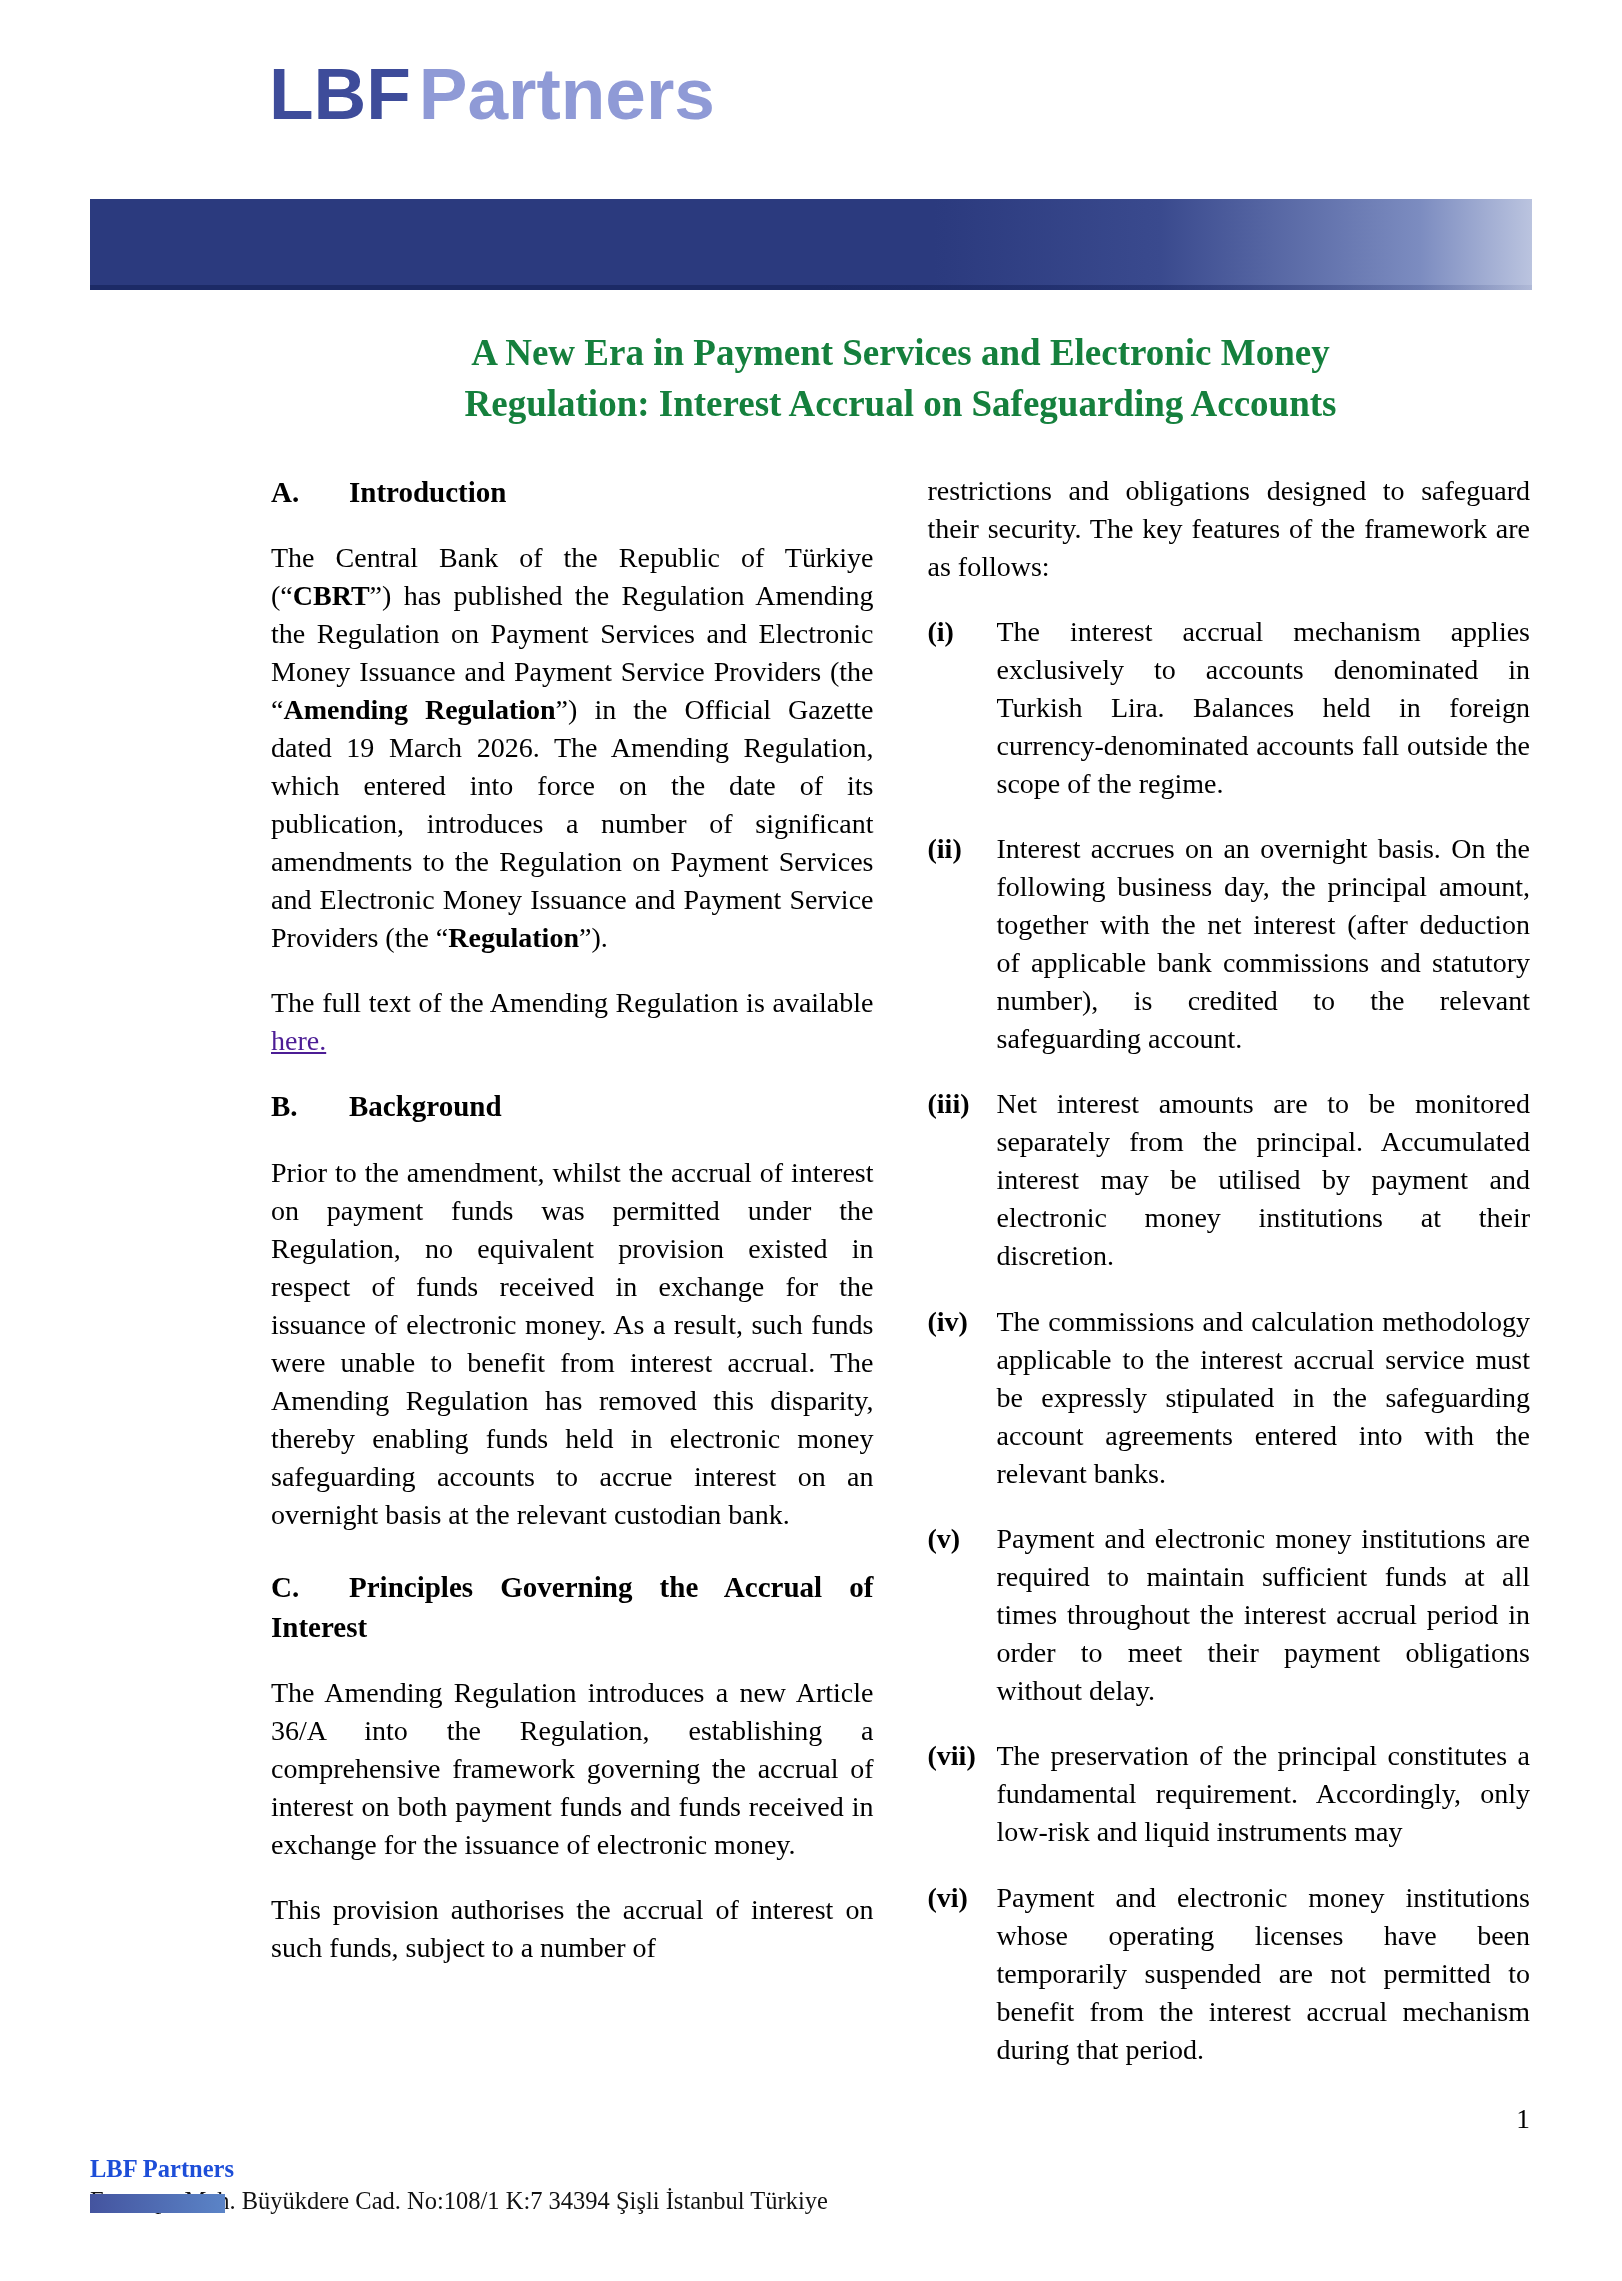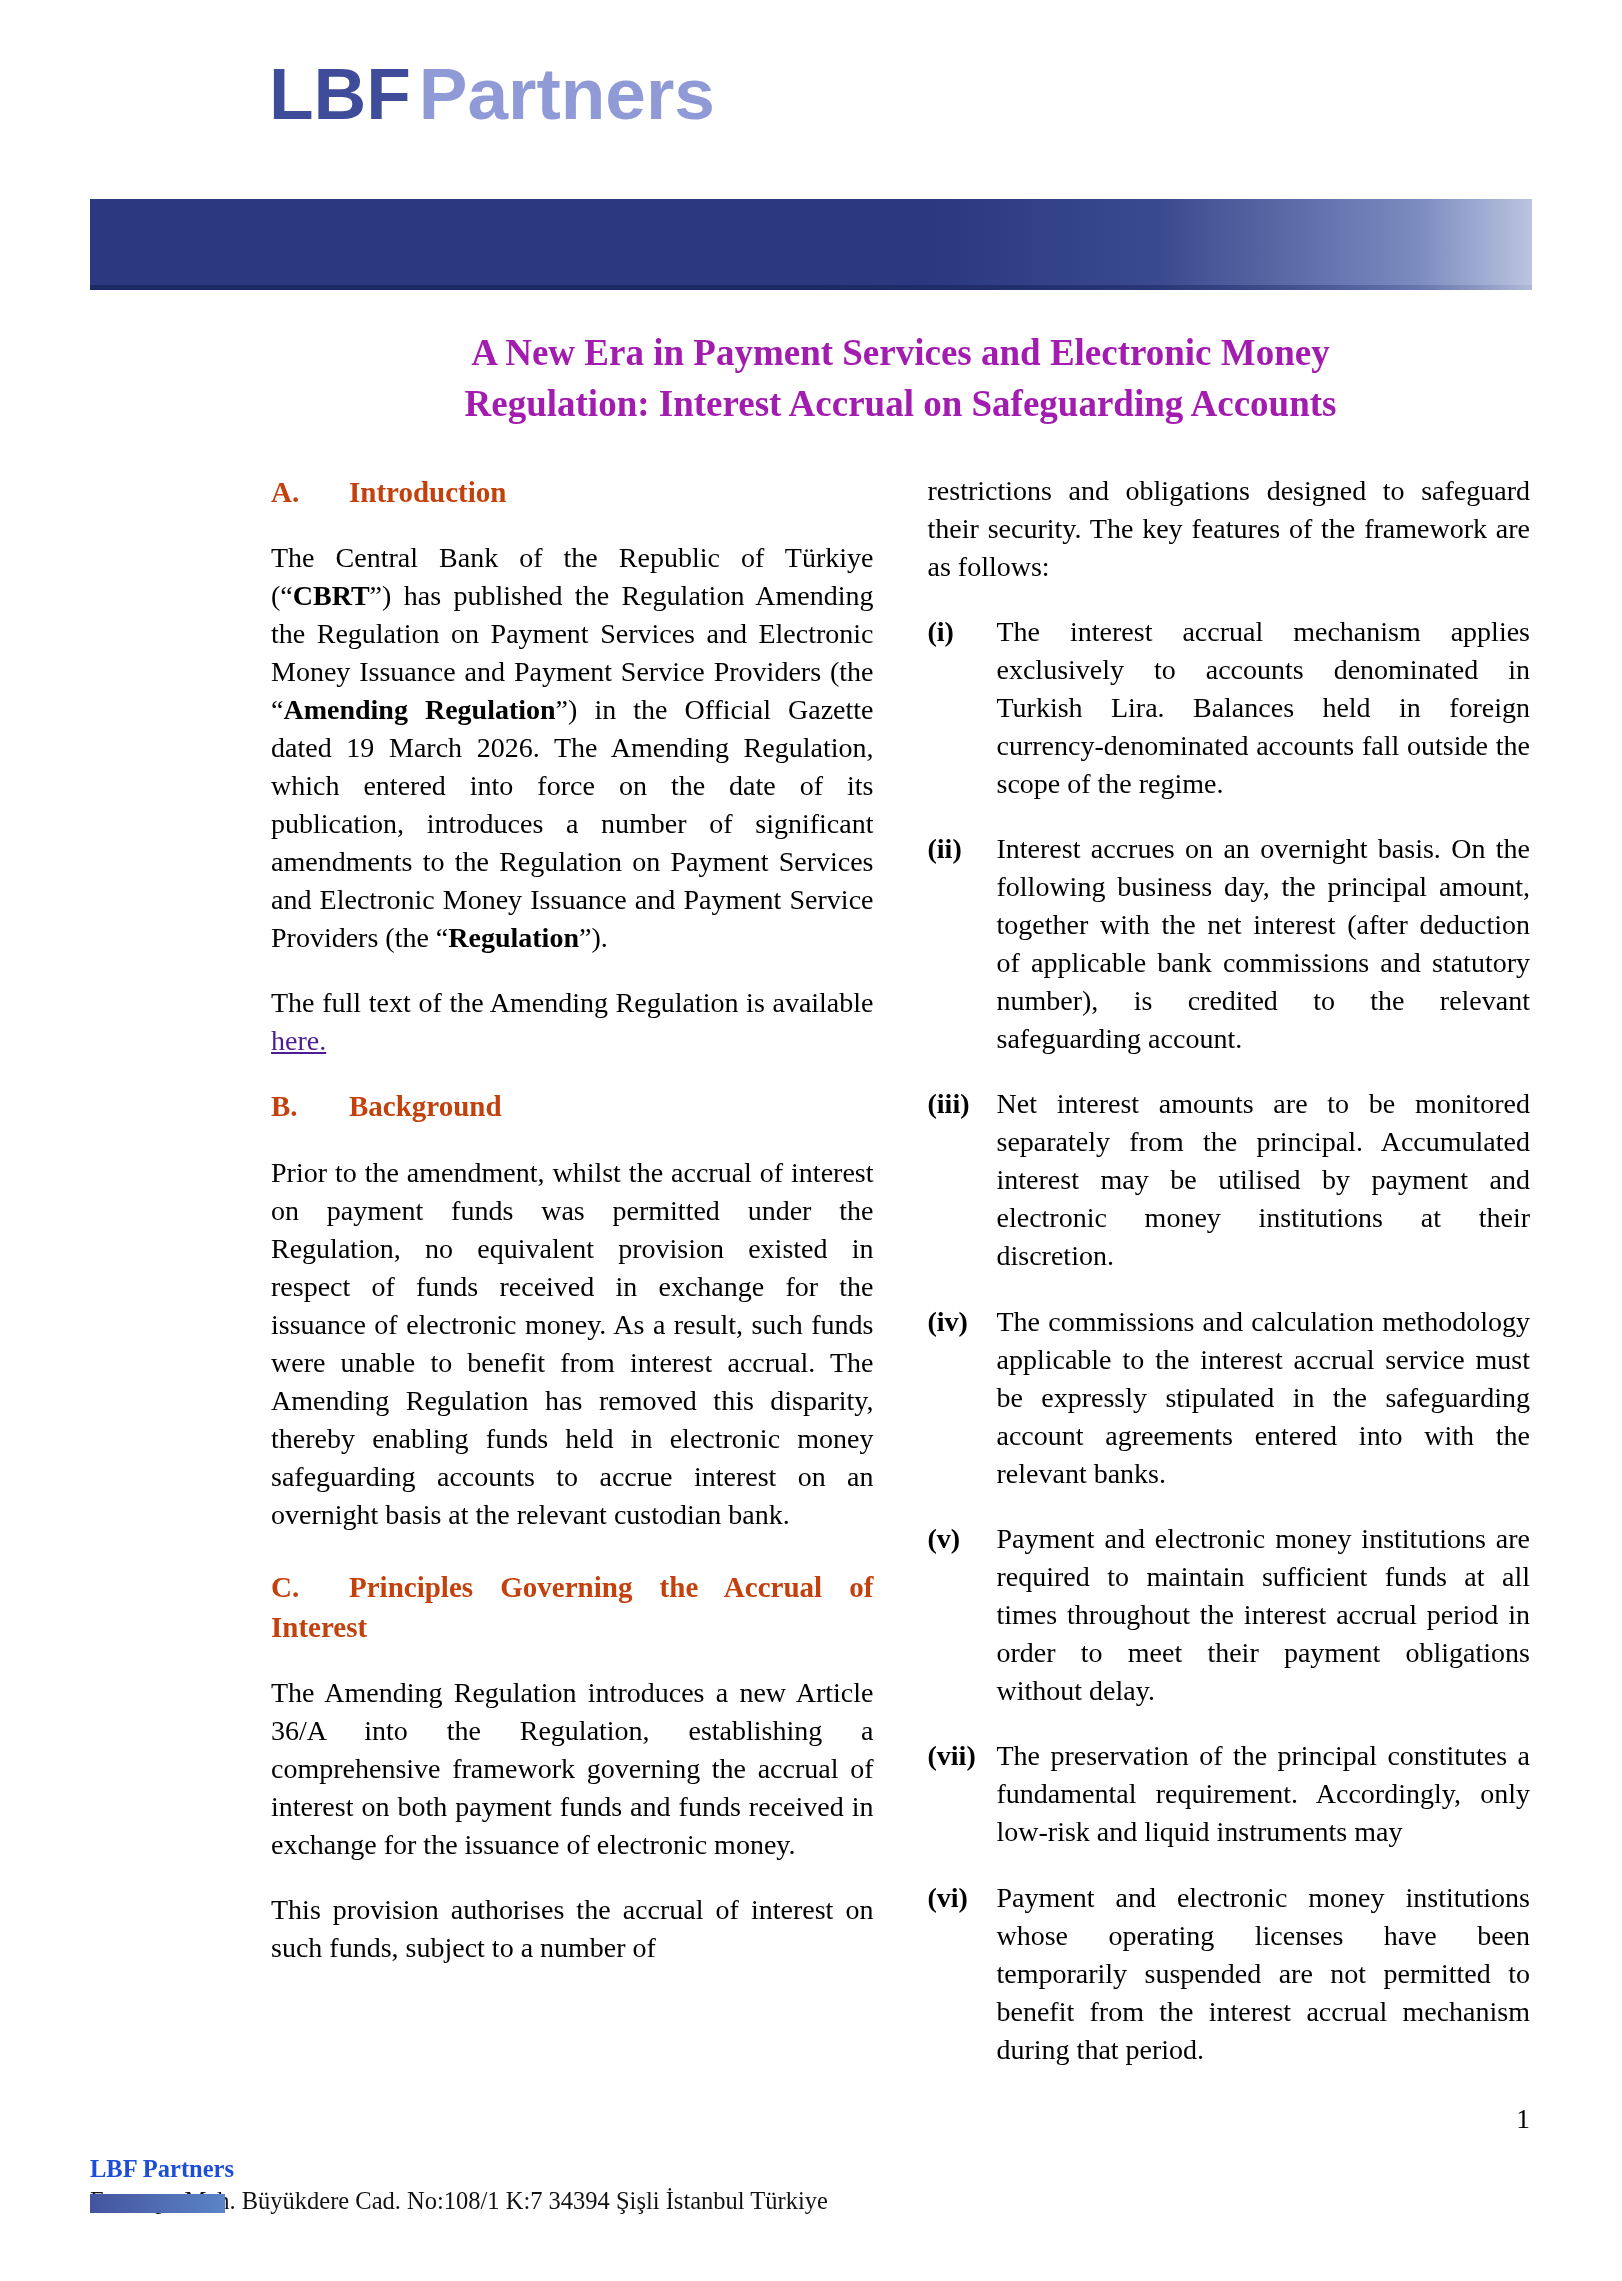--- a/index.html
+++ b/index.html
@@ -19,32 +19,32 @@
   .header-bar{
     position:absolute;left:0;top:199px;width:1622px;height:91px;
     background:linear-gradient(90deg,#2B3A7E 0%,#2B3A7E 52%,#3A4A8E 66%,#7C8CC0 82%,#E9EDF6 94%,#FFFFFF 99%);
   }
   .header-bar::after{
     content:"";position:absolute;left:0;bottom:0;height:4.9px;width:100%;
     background:linear-gradient(90deg,#1C2A66 0%,#1C2A66 45%,rgba(28,42,102,0) 92%);
   }
   .doc-title{
     position:absolute;left:181px;top:327px;width:1259px;
-    text-align:center;color:#a21caf;font-weight:bold;
+    text-align:center;color:#15803d;font-weight:bold;
     font-size:37px;line-height:51px;
   }
   
   .columns{
     position:absolute;left:181px;top:472px;width:1259px;
     display:flex;gap:54px;
   }
   .col{width:603px;font-size:28px;line-height:38px;text-align:justify;}
   .col p{margin:0 0 26.5px 0;}
   .h{
-    color:#c2410c;font-weight:bold;font-size:29px;line-height:40px;
+    color:#000000;font-weight:bold;font-size:29px;line-height:40px;
     margin:33px 0 27.4px 0;text-align:justify;
   }
   .h.first{margin-top:0;}
   .h-letter{display:inline-block;width:78px;}
   .b{font-weight:bold;}
   .lnk{color:#4c1d95;text-decoration:underline;cursor:pointer;}
   .list-item{display:flex;margin-bottom:27.4px;}
   .marker{flex:0 0 69px;font-weight:bold;text-align:left;}
   .item-text{flex:1;text-align:justify;font-family:Liberation Serif, serif;}
   

